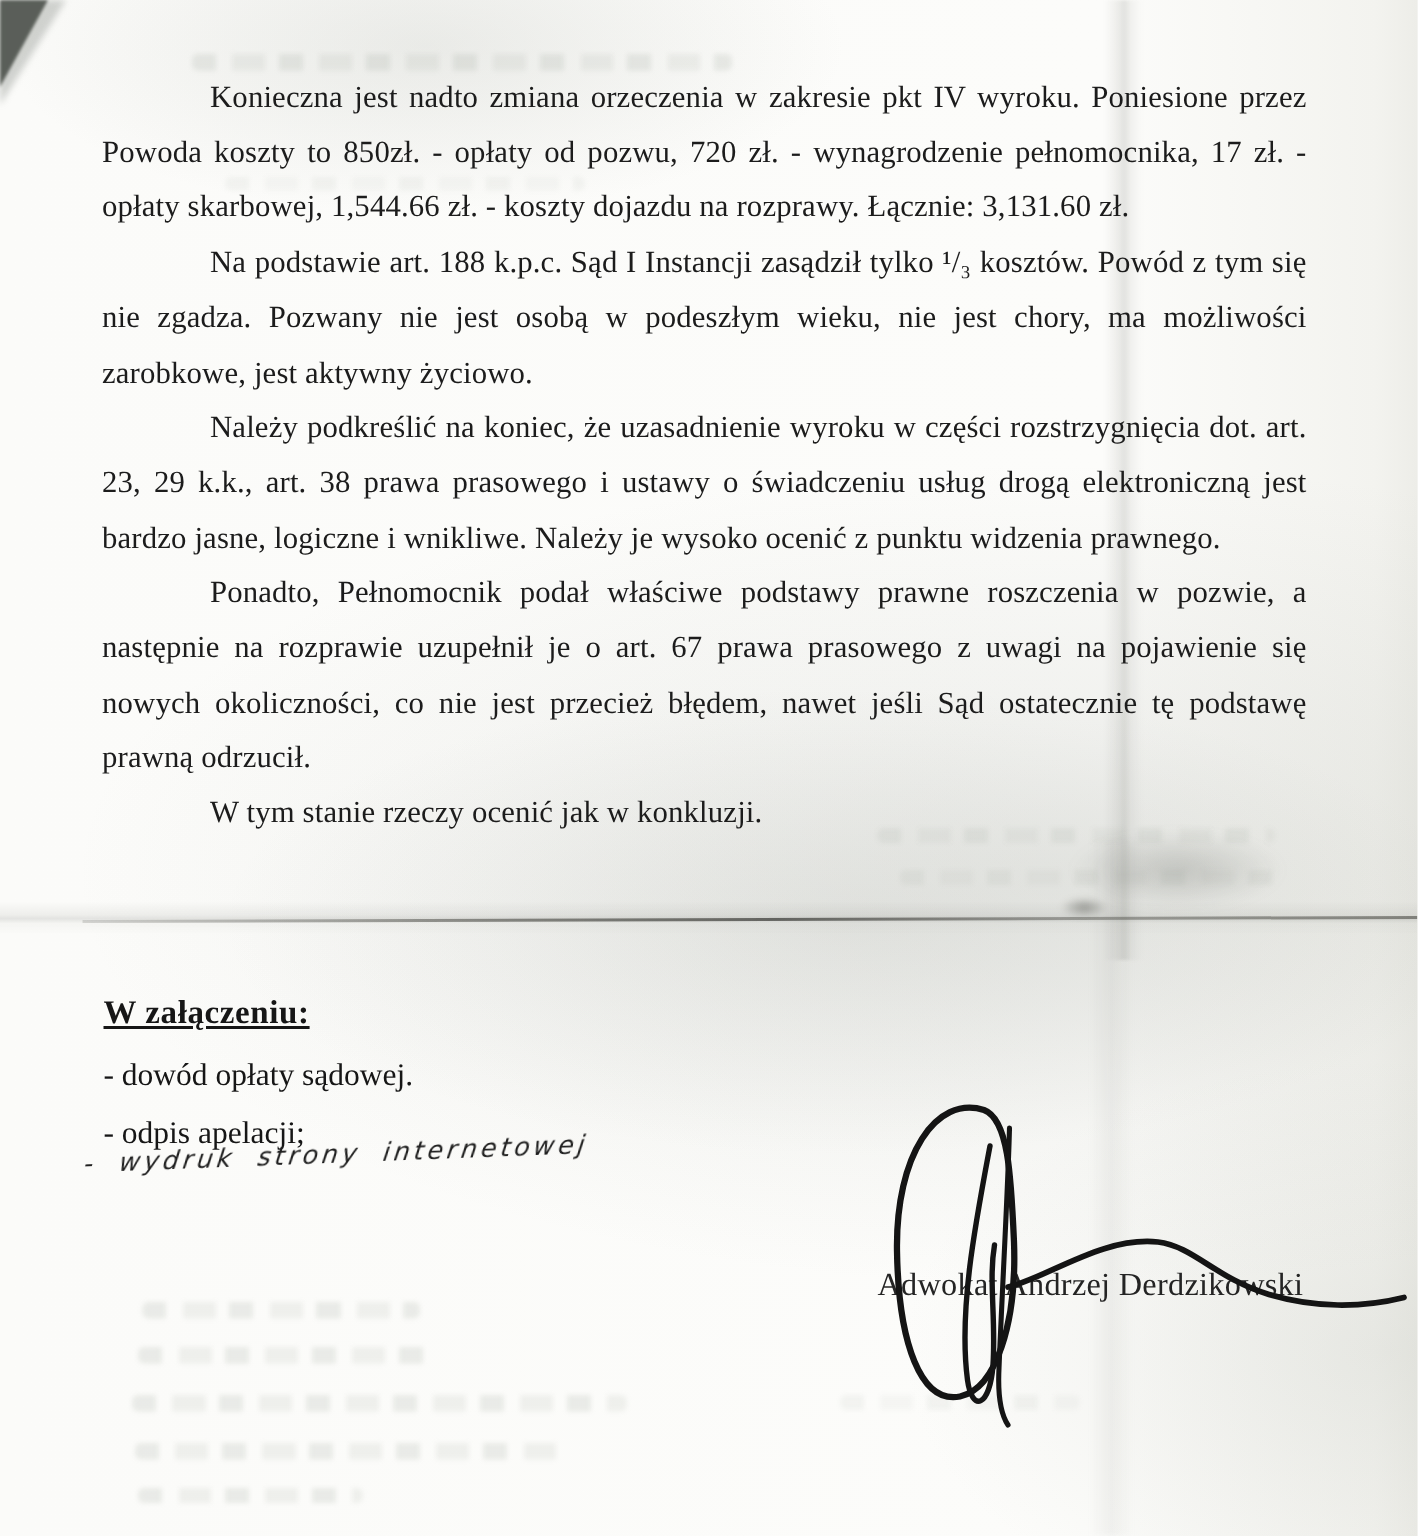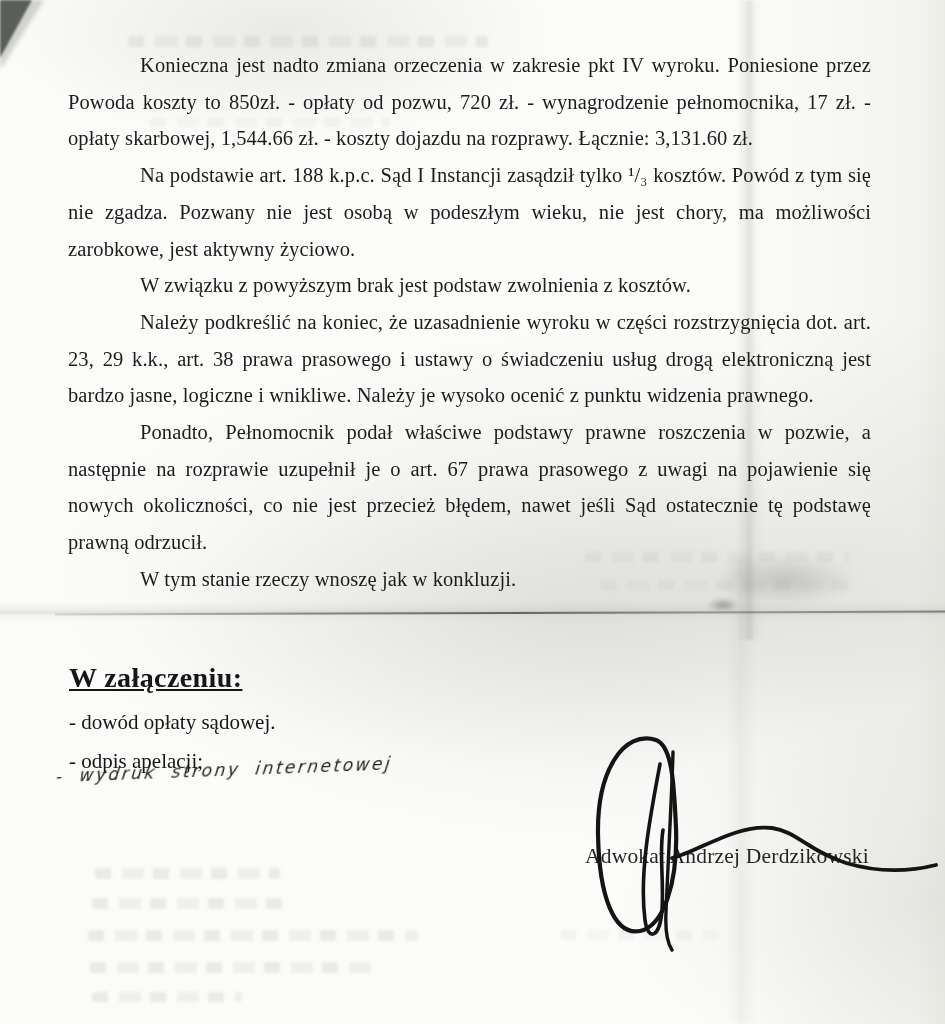--- a/index.html
+++ b/index.html
@@ -88,21 +88,21 @@
     text-align:justify;
     letter-spacing:.1px;
   }
   .body-text p{margin:0;text-indent:72px;}
 
   .attachments{
     position:absolute;left:69px;top:662px;color:#161616;
   }
   .attachments .heading{
     font-weight:bold;text-decoration:underline;
-    font-size:28px;letter-spacing:.4px;margin:0 0 16px 0;
+    font-size:22px;letter-spacing:.4px;margin:0 0 16px 0;
   }
   .attachments .item{font-size:21px;margin:0 0 14px 0;}
 
   .handwritten{
     position:absolute;left:56px;top:760px;
     font-family:"DejaVu Sans",sans-serif;
     font-style:italic;font-size:17px;color:#1f1f1f;
     transform:rotate(-2.2deg) skewX(-10deg);
     letter-spacing:2.5px;word-spacing:7px;
     white-space:nowrap;
@@ -138,24 +138,23 @@
   <div class="ghost" style="left:95px;top:868px;width:185px;height:11px;"></div>
   <div class="ghost" style="left:92px;top:898px;width:200px;height:11px;"></div>
   <div class="ghost" style="left:88px;top:930px;width:330px;height:11px;"></div>
   <div class="ghost" style="left:90px;top:962px;width:290px;height:11px;"></div>
   <div class="ghost" style="left:92px;top:992px;width:150px;height:10px;"></div>
   <div class="ghost" style="left:560px;top:930px;width:160px;height:10px;opacity:.55;"></div>
 
   <div class="body-text">
     <p>Konieczna jest nadto zmiana orzeczenia w zakresie pkt IV wyroku. Poniesione przez Powoda koszty to 850zł. - opłaty od pozwu, 720 zł. - wynagrodzenie pełnomocnika, 17 zł. - opłaty skarbowej, 1,544.66 zł. - koszty dojazdu na rozprawy. Łącznie: 3,131.60 zł.</p>
     <p>Na podstawie art. 188 k.p.c. Sąd I Instancji zasądził tylko ¹/₃ kosztów. Powód z tym się nie zgadza. Pozwany nie jest osobą w podeszłym wieku, nie jest chory, ma możliwości zarobkowe, jest aktywny życiowo.</p>
-    <p>W związku z powyższym brak jest podstaw zwolnienia z kosztów.</p>
     <p>Należy podkreślić na koniec, że uzasadnienie wyroku w części rozstrzygnięcia dot. art. 23, 29 k.k., art. 38 prawa prasowego i ustawy o świadczeniu usług drogą elektroniczną jest bardzo jasne, logiczne i wnikliwe. Należy je wysoko ocenić z punktu widzenia prawnego.</p>
     <p>Ponadto, Pełnomocnik podał właściwe podstawy prawne roszczenia w pozwie, a następnie na rozprawie uzupełnił je o art. 67 prawa prasowego z uwagi na pojawienie się nowych okoliczności, co nie jest przecież błędem, nawet jeśli Sąd ostatecznie tę podstawę prawną odrzucił.</p>
-    <p>W tym stanie rzeczy wnoszę jak w konkluzji.</p>
+    <p>W tym stanie rzeczy ocenić jak w konkluzji.</p>
   </div>
 
   <div class="attachments">
     <p class="heading">W załączeniu:</p>
     <p class="item">- dowód opłaty sądowej.</p>
     <p class="item">- odpis apelacji;</p>
   </div>
 
   <div class="handwritten">- wydruk strony internetowej</div>
 

